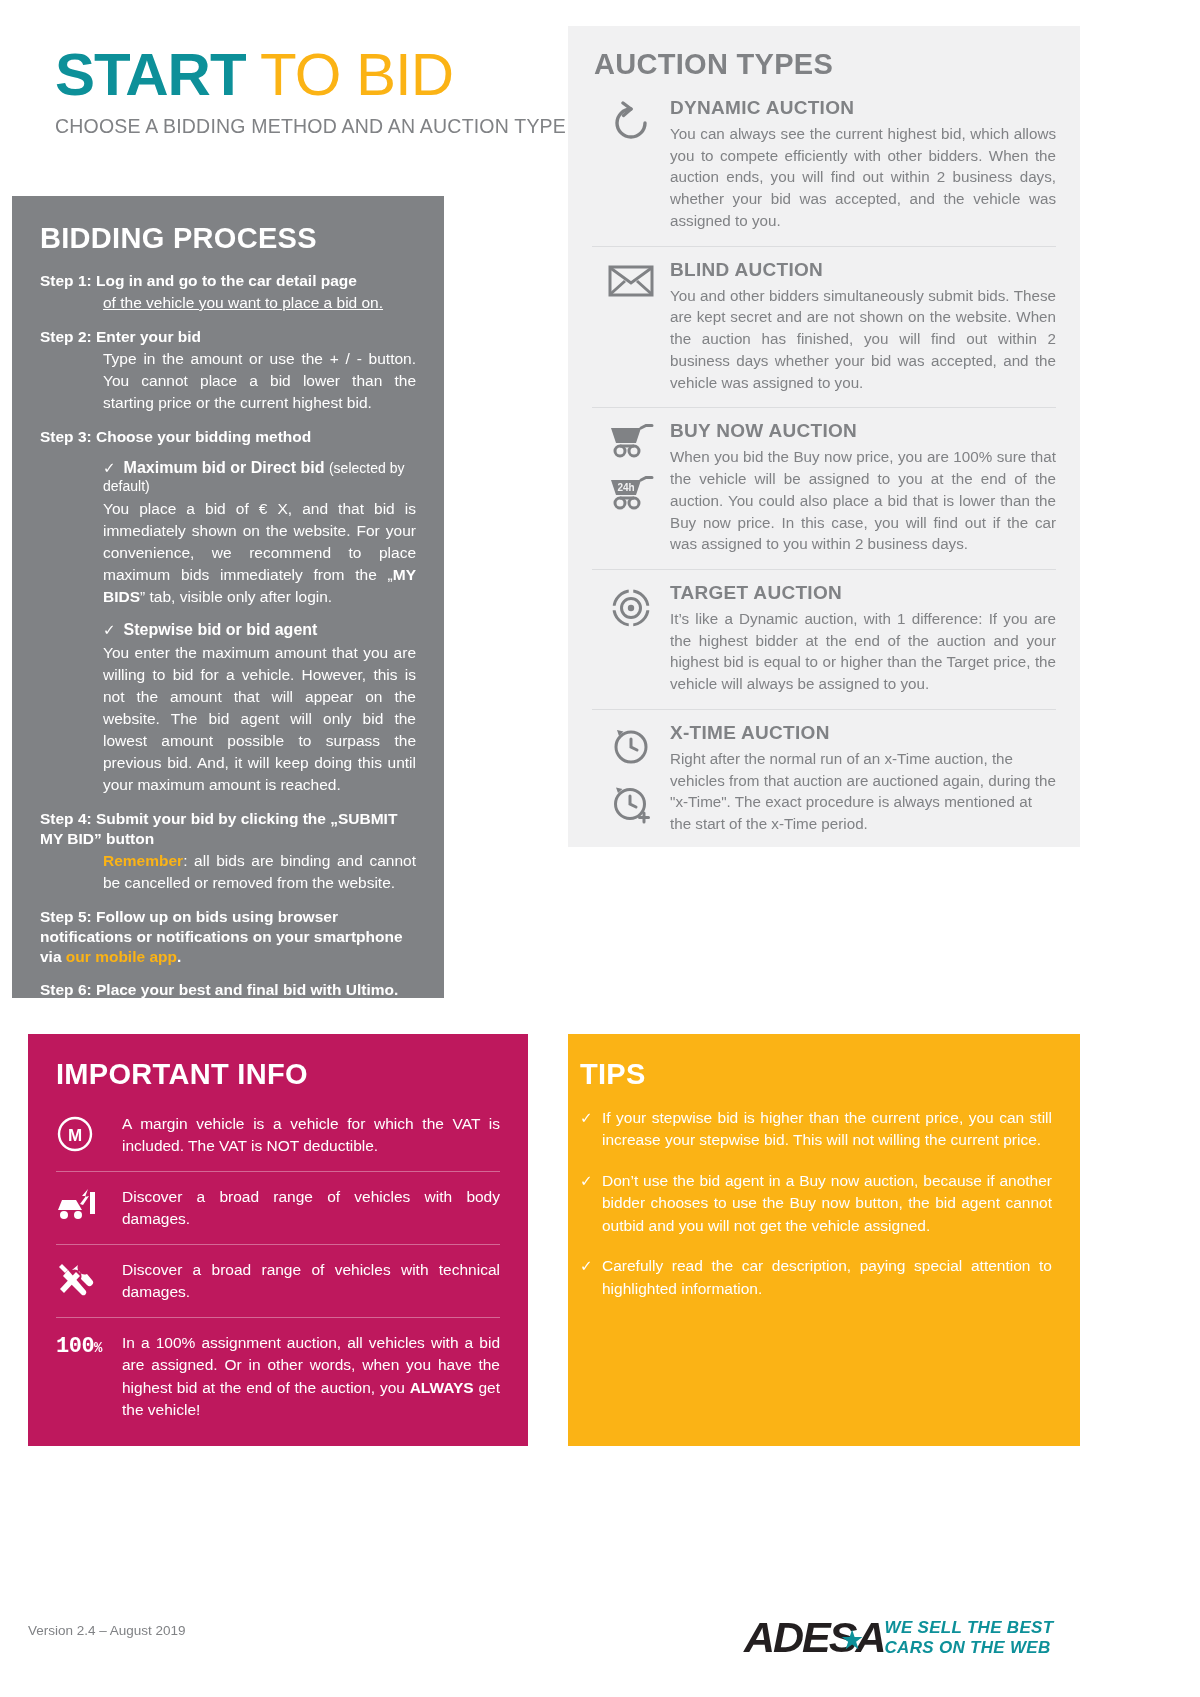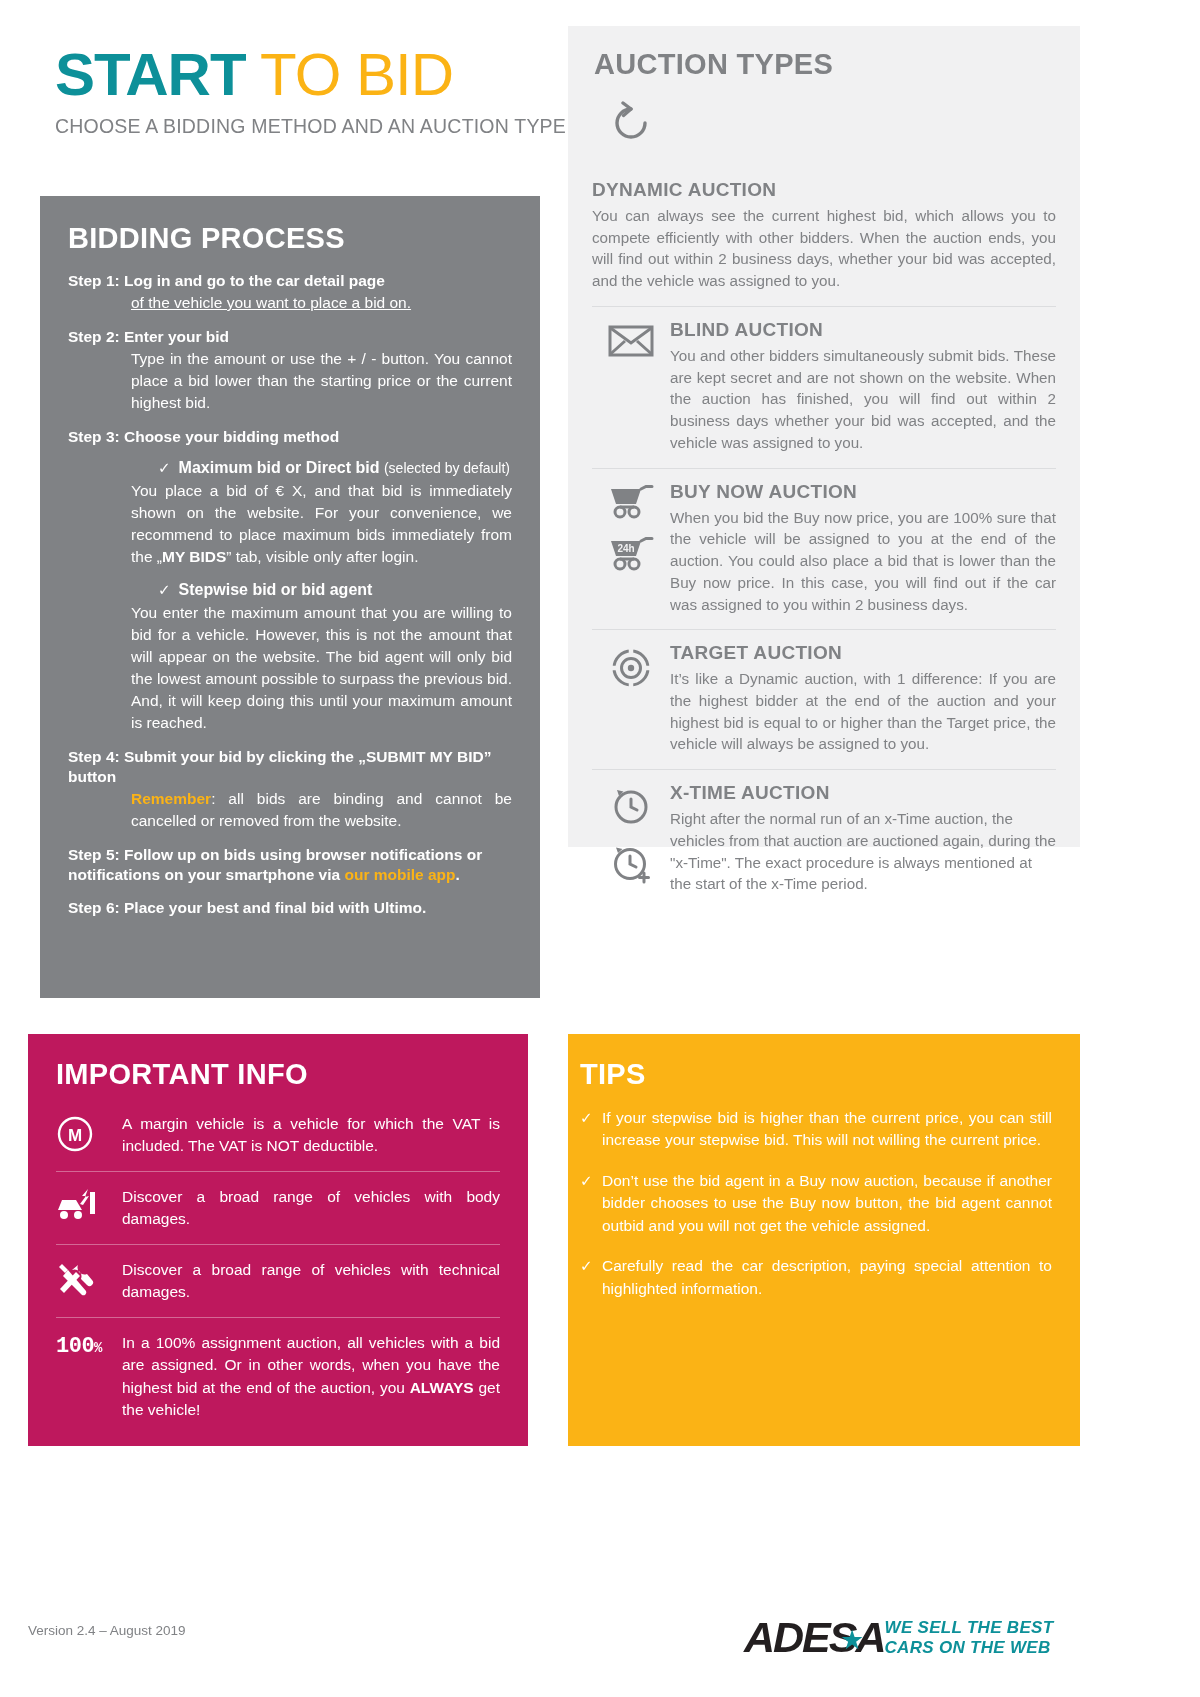--- a/index.html
+++ b/index.html
@@ -12,41 +12,41 @@
 
   
   .header{position:absolute;left:55px;top:45px;width:520px;}
   .title{font-size:60px;font-weight:bold;letter-spacing:-1px;line-height:1;white-space:nowrap;}
   .title .t1{color:#0d9099;}
   .title .t2{color:#fbb315;font-weight:normal;}
   .subtitle{margin-top:10px;font-size:19.5px;color:#808285;letter-spacing:.2px;white-space:nowrap;}
 
   
   .bidding{
-    position:absolute;left:40px;top:196px;width:500px;height:802px;
+    position:absolute;left:12px;top:196px;width:432px;height:802px;
     background:#808285;color:#ffffff;box-sizing:border-box;padding:26px 28px 0 28px;
   }
   .panel-h{font-size:29px;font-weight:bold;letter-spacing:.3px;margin:0 0 16px 0;color:#fff;}
   .step{margin-bottom:13px;}
   .step-head{font-size:15.5px;font-weight:bold;line-height:1.28;}
   .step-body{font-size:15.5px;line-height:1.42;text-align:justify;margin-left:63px;margin-top:1px;}
   .step-body.nojust{text-align:left;text-decoration:underline;}
-  .sub-check{font-size:16px;font-weight:bold;margin-left:90px;margin-top:13px;margin-bottom:3px;}
+  .sub-check{font-size:16px;font-weight:bold;margin-left:63px;margin-top:13px;margin-bottom:3px;}
   .sub-check .chk{font-weight:normal;margin-right:8px;font-size:15px;}
   .sub-check .light{font-weight:normal;font-size:14px;}
   .amber{color:#fbb315;font-weight:bold;}
 
   
   .auction{
     position:absolute;left:568px;top:26px;width:512px;height:821px;
     background:#f1f1f2;box-sizing:border-box;padding:22px 24px 0 24px;
   }
   .auction-h{font-size:29px;font-weight:bold;color:#808285;letter-spacing:.3px;margin:0 0 12px 2px;}
   .arow{display:flex;padding:12px 0 14px 0;border-top:1px solid #dcdddf;}
-  .arow.first{border-top:none;padding-top:4px;flex-direction:column;}
+  .arow.first{border-top:none;padding-top:4px;}
   .aicons{width:78px;flex:0 0 78px;display:flex;flex-direction:column;align-items:center;padding-top:4px;gap:18px;}
   .atext{flex:1;}
   .atitle{font-size:19px;font-weight:bold;color:#808285;letter-spacing:.3px;margin-bottom:4px;}
   .adesc{font-size:15.2px;line-height:1.43;color:#808285;text-align:justify;}
   .adesc.nojust{text-align:left;}
 
   
   .important{
     position:absolute;left:28px;top:1034px;width:500px;height:412px;
     background:#be185d;color:#fff;box-sizing:border-box;padding:24px 28px 0 28px;

